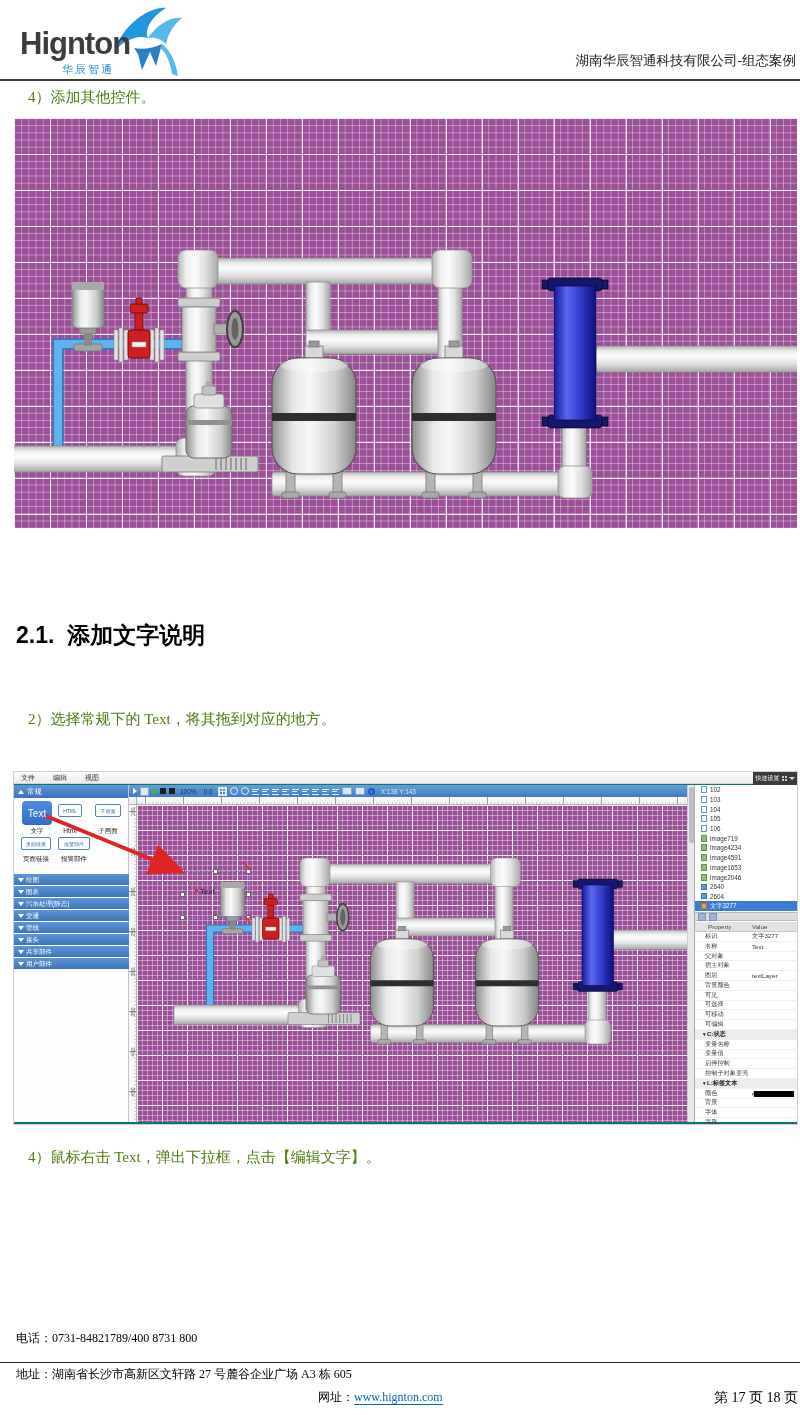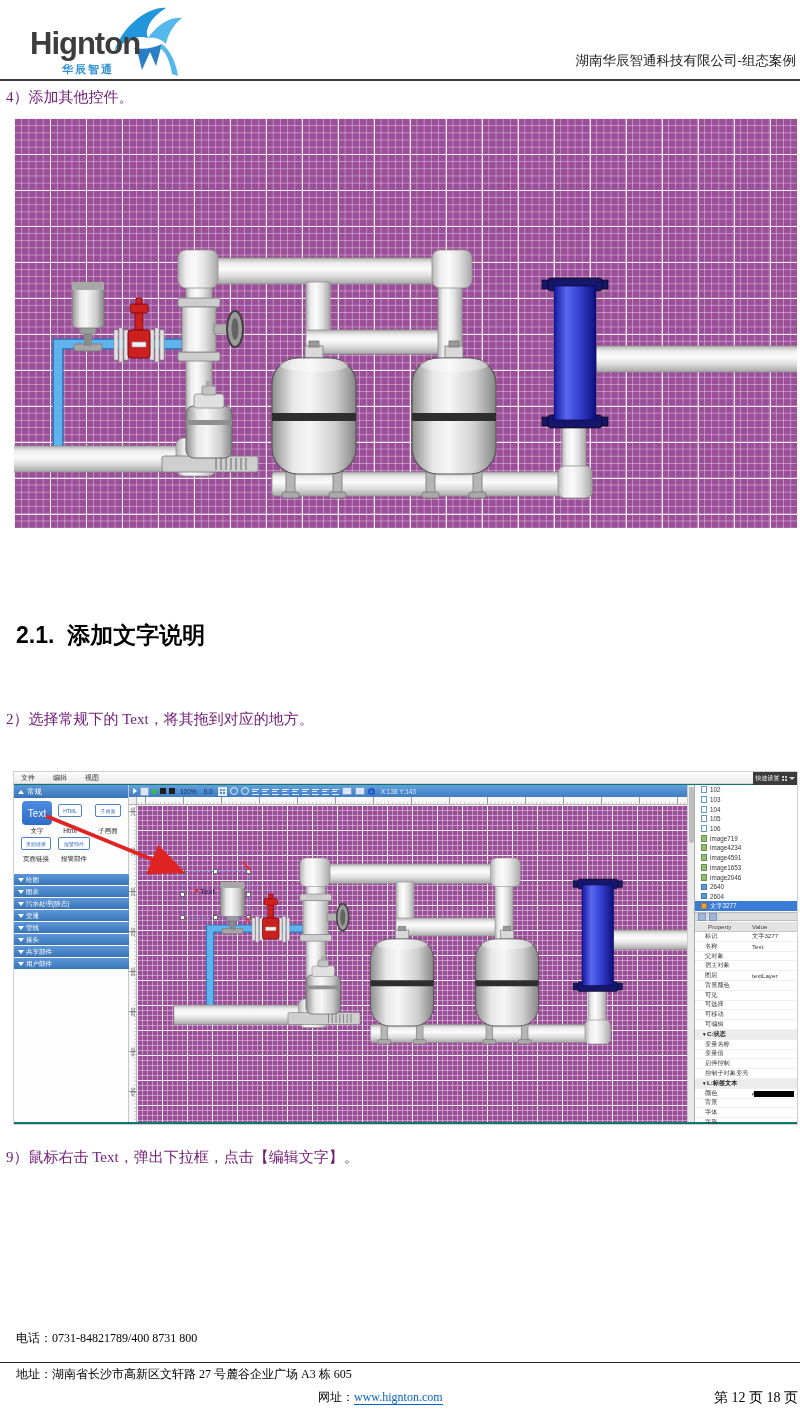--- a/index.html
+++ b/index.html
@@ -1,25 +1,25 @@
 <!DOCTYPE html>
 <html><head>
 <meta charset="utf-8">
 <style>
   html,body{margin:0;padding:0;}
   body{width:800px;height:1415px;position:relative;background:#fff;font-family:"Liberation Serif",serif;color:#000;overflow:hidden;}
   .abs{position:absolute;}
 
   
   .logo-wrap{left:16px;top:4px;width:190px;height:76px;}
-  .logo-text{position:absolute;left:14px;top:22px;font-family:"Liberation Sans",sans-serif;font-weight:800;font-size:31px;color:#3d3d3d;letter-spacing:-1px;}
-  .logo-sub{position:absolute;left:46px;top:58px;font-family:"Liberation Sans",sans-serif;font-weight:700;font-size:11px;color:#2b8fd4;letter-spacing:2px;}
+  .logo-text{position:absolute;left:4px;top:22px;font-family:"Liberation Sans",sans-serif;font-weight:800;font-size:31px;color:#3d3d3d;letter-spacing:-1px;}
+  .logo-sub{position:absolute;left:46px;top:58px;font-family:"Liberation Sans",sans-serif;font-weight:400;font-size:11px;color:#2b8fd4;letter-spacing:2px;}
   .doc-title{right:4px;top:52px;font-size:13.5px;color:#1a1a1a;}
   .head-rule{left:0;top:79px;width:800px;height:2px;background:#3a3a3a;}
-  .para{left:6px;font-size:15px;color:#701a75;}
+  .para{left:28px;font-size:15px;color:#4d7c0f;}
   .sec-title{left:16px;top:620px;font-family:"Liberation Sans",sans-serif;font-weight:800;font-size:23px;color:#000;white-space:pre;}
 
   
   .shot1{left:14px;top:118px;width:783px;height:410px;overflow:hidden;}
   .shot2{left:14px;top:772px;width:783px;height:352px;overflow:hidden;background:#0f766e;box-shadow:0 0 0 1px #d0d0d0;}
   .gridbg1{background-color:#9c4f99;background-image:
     linear-gradient(rgba(255,255,255,.85) 1px,transparent 1px),
     linear-gradient(90deg,rgba(255,255,255,.85) 1px,transparent 1px),
     linear-gradient(rgba(255,255,255,.38) 1px,transparent 1px),
     linear-gradient(90deg,rgba(255,255,255,.38) 1px,transparent 1px);
@@ -518,21 +518,21 @@
           <span class="pv"></span>
         </div>
       </div>
   </div>
 
   <svg class="arrow-ov" width="783" height="352">
     <line x1="32" y1="44" x2="164" y2="98" stroke="#e02424" stroke-width="4" marker-end="url(#ah)"></line>
   </svg>
 </div>
 
-<div class="abs para" style="top:1148px;">9）鼠标右击 Text，弹出下拉框，点击【编辑文字】。</div>
+<div class="abs para" style="top:1148px;">4）鼠标右击 Text，弹出下拉框，点击【编辑文字】。</div>
 
 <div class="abs foot-rule"></div>
 <div class="abs footer-line" style="top:1366px;">地址：湖南省长沙市高新区文轩路 27 号麓谷企业广场 A3 栋 605</div>
 <div class="abs footer-line" style="top:1330px;">电话：0731-84821789/400 8731 800</div>
 <div class="abs footer-line" style="left:318px;top:1389px;">
   <span>网址：</span><span class="web-link">www.hignton.com</span>
 </div>
-<div class="abs page-info">第 12 页 18 页</div>
+<div class="abs page-info">第 17 页 18 页</div>
 
 </body></html>

